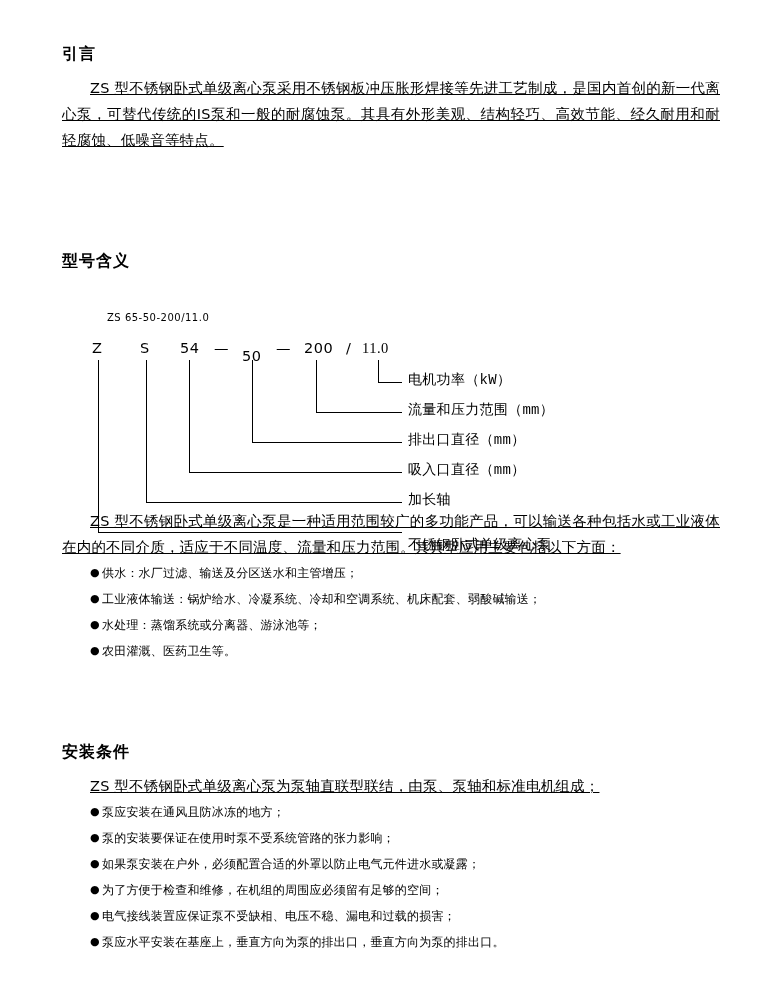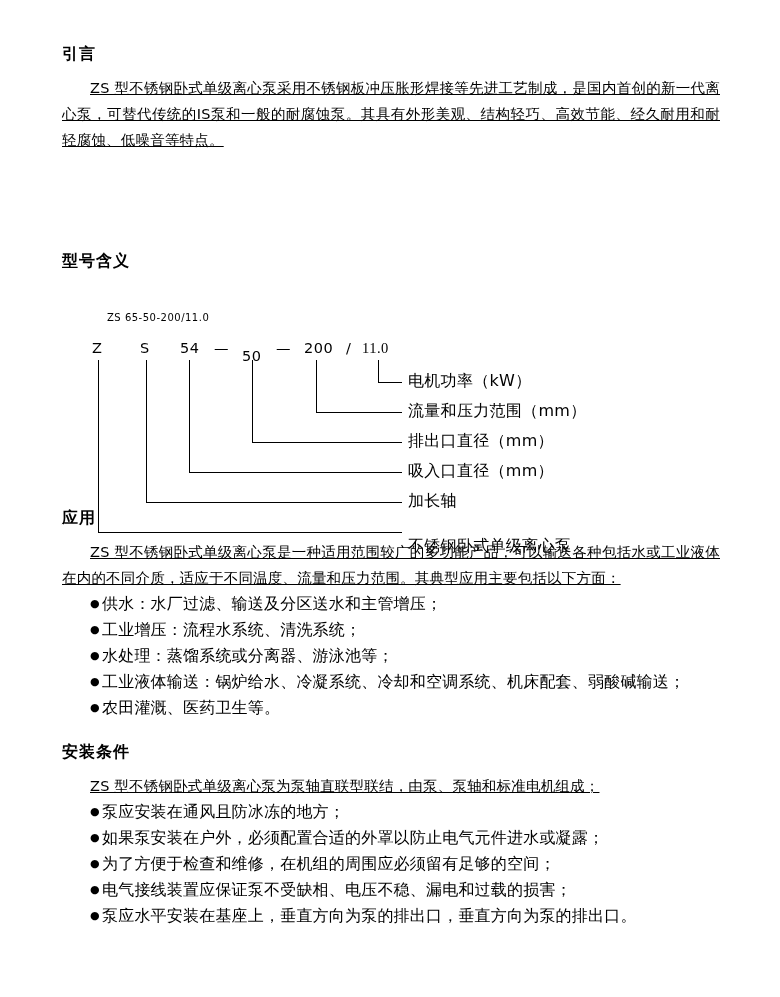--- a/index.html
+++ b/index.html
@@ -43,21 +43,21 @@
   p.indent {
     text-indent: 28px;
     text-decoration: underline;
   }
   ul.bullets {
     list-style: none;
     margin: 0;
     padding: 0;
   }
   ul.bullets li {
-    font-size: 16px;
+    font-size: 12px;
     line-height: 26px;
     padding-left: 28px;
     position: relative;
     letter-spacing: 0.2px;
   }
   ul.bullets li::before {
     content: "\25CF";
     position: absolute;
     left: 28px;
     font-size: 11px;
@@ -92,23 +92,24 @@
     width: 1px;
     background: #000;
   }
   .hline {
     position: absolute;
     height: 1px;
     background: #000;
   }
   .labeltext {
     position: absolute;
-    font-size: 16px;
+    font-size: 14px;
     white-space: pre;
     letter-spacing: 0.3px;
+    font-family: Liberation Mono, monospace;
   }
 </style>
 </head>
 <body>
 
 <div class="page">
 
   <div class="section" style="top:44px;">
     <h2 class="heading">引言</h2>
     <p class="body-text indent">ZS 型不锈钢卧式单级离心泵采用不锈钢板冲压胀形焊接等先进工艺制成，是国内首创的新一代离心泵，可替代传统的IS泵和一般的耐腐蚀泵。其具有外形美观、结构轻巧、高效节能、经久耐用和耐轻腐蚀、低噪音等特点。</p>
@@ -152,36 +153,35 @@
       <div class="labeltext" style="left:346px; top:89px;">电机功率（kW）</div>
       <div class="labeltext" style="left:346px; top:119px;">流量和压力范围（mm）</div>
       <div class="labeltext" style="left:346px; top:149px;">排出口直径（mm）</div>
       <div class="labeltext" style="left:346px; top:179px;">吸入口直径（mm）</div>
       <div class="labeltext" style="left:346px; top:209px;">加长轴</div>
       <div class="labeltext" style="left:346px; top:254px;">不锈钢卧式单级离心泵</div>
     </div>
   </div>
 
   <div class="section" style="top:508px;">
-    <h2 class="heading">应用</h2>
     <p class="body-text indent">ZS 型不锈钢卧式单级离心泵是一种适用范围较广的多功能产品，可以输送各种包括水或工业液体在内的不同介质，适应于不同温度、流量和压力范围。其典型应用主要包括以下方面：</p>
     <ul class="bullets">
       <li><span class="txt">供水：水厂过滤、输送及分区送水和主管增压；</span></li>
-      <li><span class="txt">工业增压：流程水系统、清洗系统；</span></li>
+      <li><span class="txt">工业液体输送：锅炉给水、冷凝系统、冷却和空调系统、机床配套、弱酸碱输送；</span></li>
       <li><span class="txt">水处理：蒸馏系统或分离器、游泳池等；</span></li>
-      <li><span class="txt">工业液体输送：锅炉给水、冷凝系统、冷却和空调系统、机床配套、弱酸碱输送；</span></li>
       <li><span class="txt">农田灌溉、医药卫生等。</span></li>
     </ul>
   </div>
 
   <div class="section" style="top:742px;">
     <h2 class="heading">安装条件</h2>
     <p class="body-text indent">ZS 型不锈钢卧式单级离心泵为泵轴直联型联结，由泵、泵轴和标准电机组成；</p>
     <ul class="bullets">
       <li><span class="txt">泵应安装在通风且防冰冻的地方；</span></li>
+      <li><span class="txt">泵的安装要保证在使用时泵不受系统管路的张力影响；</span></li>
       <li><span class="txt">如果泵安装在户外，必须配置合适的外罩以防止电气元件进水或凝露；</span></li>
       <li><span class="txt">为了方便于检查和维修，在机组的周围应必须留有足够的空间；</span></li>
       <li><span class="txt">电气接线装置应保证泵不受缺相、电压不稳、漏电和过载的损害；</span></li>
       <li><span class="txt">泵应水平安装在基座上，垂直方向为泵的排出口，垂直方向为泵的排出口。</span></li>
     </ul>
   </div>
 
 </div>
 
 </body></html>

